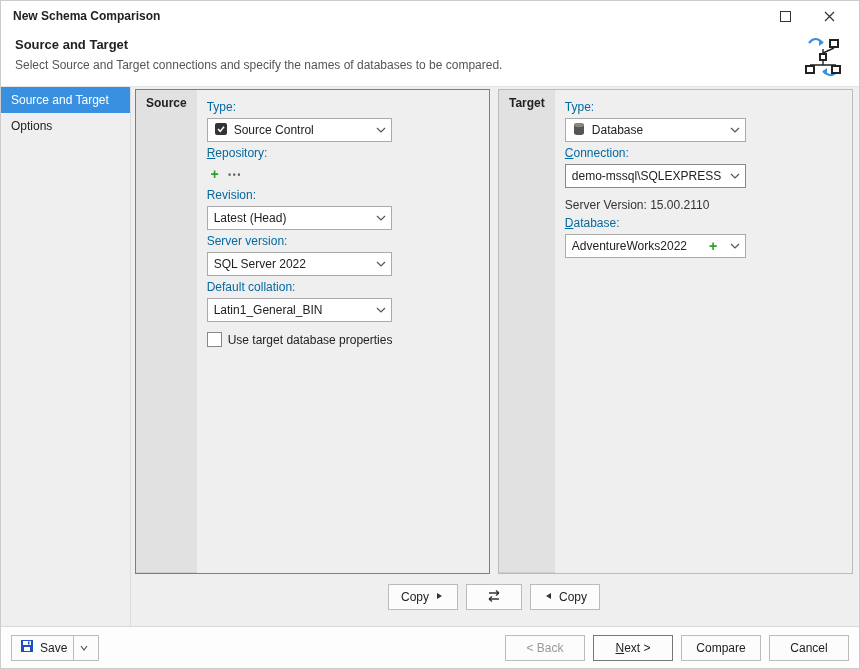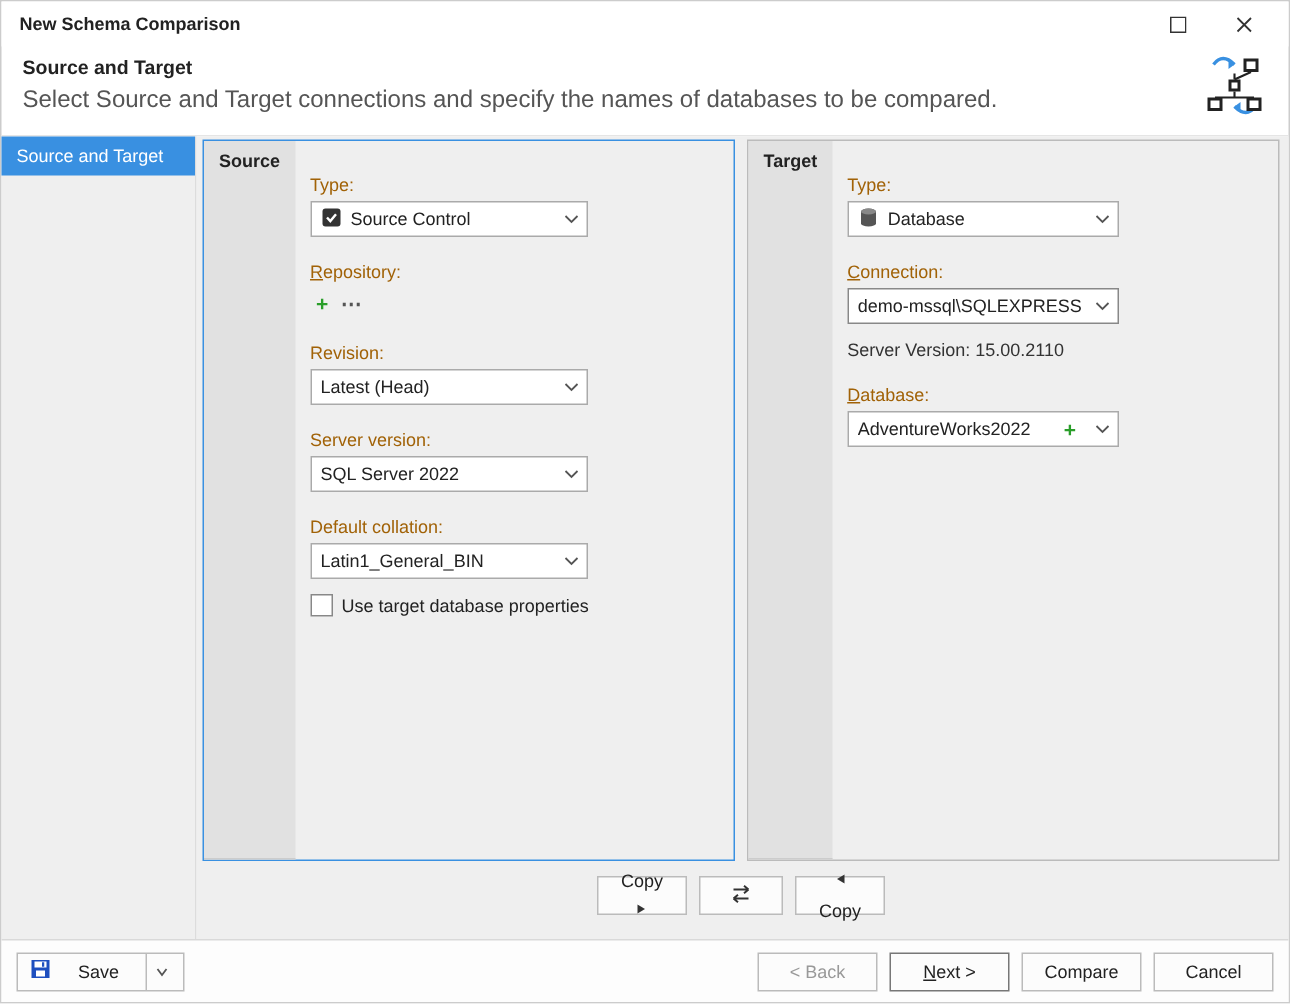--- a/index.html
+++ b/index.html
@@ -38,21 +38,21 @@
     position: relative;
     border-bottom: 0;
   }
   .header h2 {
     margin: 0 0 6px 0;
     font-size: 13px;
     font-weight: 600;
     color: #222;
   }
   .header .sub {
-    font-size: 16px;
+    font-size: 12px;
     color: #555;
   }
   .header-icon {
     position: absolute;
     right: 16px; top: 6px;
   }
 
   
   .body {
     flex: 1;
@@ -112,22 +112,22 @@
     font-size: 12px;
   }
   .panel-body {
     padding: 10px;
     display: flex; flex-direction: column;
     gap: 4px;
   }
 
   .fld-label {
     font-size: 12px;
-    color: #a16207;
-    margin-top: 12px;
+    color: #0369a1;
+    margin-top: 0;
   }
   .underline { text-decoration: underline; }
   .info-line {
     font-size: 12px;
     color: #333;
     margin-top: 6px;
   }
 
   .selectbox, .inputbox {
     width: 100%;
@@ -178,40 +178,39 @@
   .btn {
     height: 26px;
     min-width: 60px;
     background: #fcfcfc;
     border: 1px solid #bbb;
     display:inline-flex; align-items:center; justify-content:center;
     gap:6px;
     padding: 0 12px;
     font-size: 12px;
     color: #222;
-    flex-direction: column;
   }
   .btn.iconpad { padding: 0 12px; }
   .btn.square { min-width: 50px; width:56px; padding:0; }
 
   
   .footer {
     border-top: 1px solid #d9d9d9;
     height: 42px;
     display:flex; align-items:center;
     padding: 0 10px;
     gap: 6px;
     background: #fdfdfd;
   }
   .footer .right { margin-left:auto; display:flex; gap:8px; }
   .footer .btn { min-width: 80px; height:26px; border:1px solid #bbb; }
   .footer .btn.primary { border:1px solid #777; }
   .btn.disabled { color:#999; }
   .save-btn {
-    display:inline-flex; align-items:center; gap:18px;
+    display:inline-flex; align-items:center; gap:6px;
     border:1px solid #bbb; background:#fcfcfc;
     height:26px; padding:0 4px 0 8px;
   }
   .save-split { border-left:1px solid #bbb; padding:0 6px; display:flex; align-items:center; height:100%; }
 
   svg { pointer-events:none; }
 </style>
 </head>
 <body>
 
@@ -254,20 +253,23 @@
         <path d="M20 12 L20 16 M31 11 L20 16 M20 24 L20 28 M20 28 L7 28 M20 28 L33 28" stroke="#222" stroke-width="1.4" fill="none"></path>
       </svg>
     </div>
   </div>
 
   <div class="body">
 
     <div class="sidebar">
       <div class="navitem selected">
         <span>Source and Target</span>
+      </div>
+      <div class="navitem">
+        <span>Options</span>
       </div>
     </div>
 
     <div class="mainpane">
       <div class="panels">
 
         <div class="panel active">
           <div class="panel-head">Source</div>
           <div class="panel-body">
 

